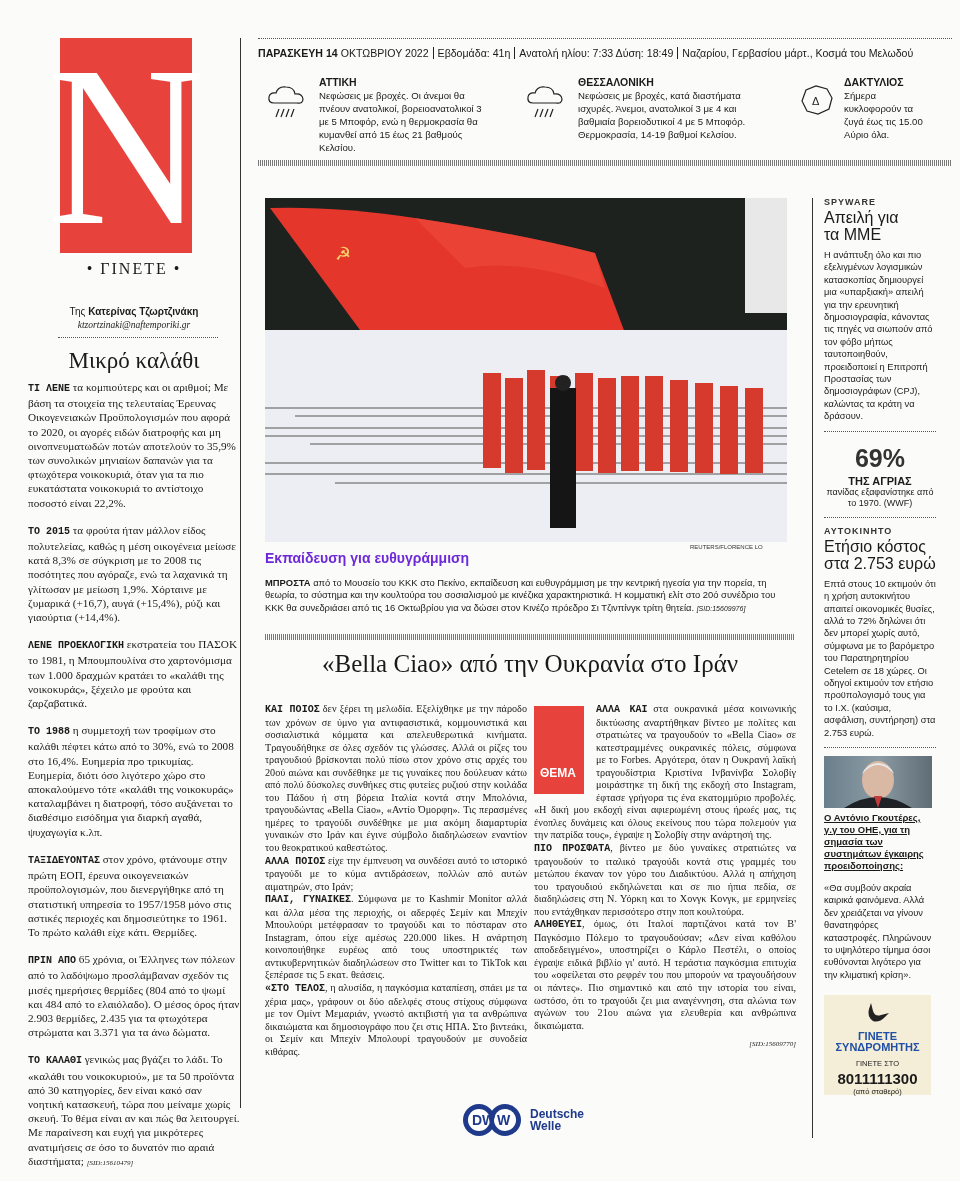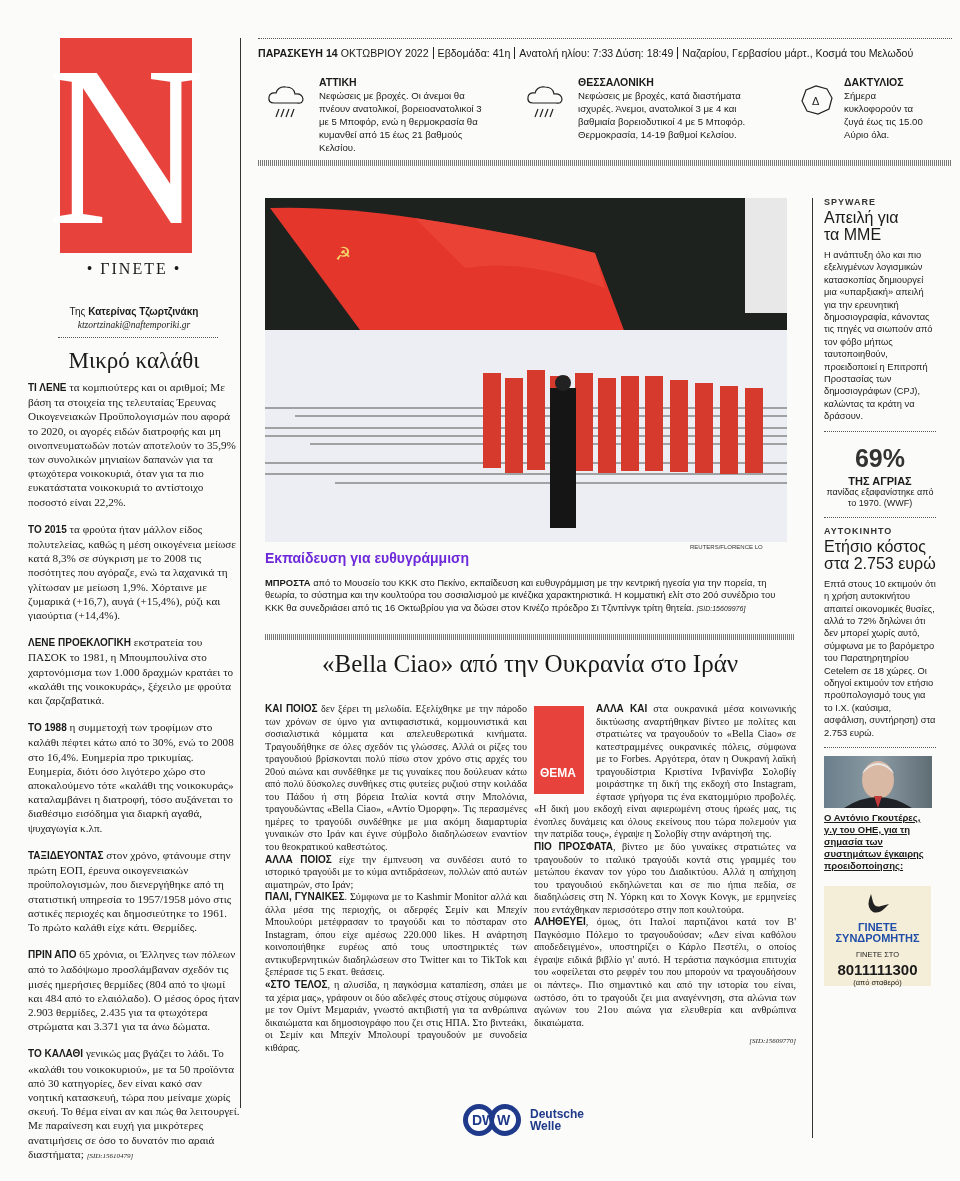--- a/index.html
+++ b/index.html
@@ -13,21 +13,21 @@
   .logo { position: absolute; left: 32px; top: 0; width: 132px; height: 215px; background: #e8423d; display: flex; align-items: center; justify-content: center; }
   .logo-N { font-family: "Liberation Serif", serif; color: #fff; font-size: 218px; line-height: 1; font-weight: normal; transform: scaleY(1.05); }
   .apopsi { position: absolute; left: 0; top: 222px; width: 212px; text-align: center; font-size: 16px; letter-spacing: 2px; }
   .byline { position: absolute; left: 0; top: 268px; width: 212px; text-align: center; font-size: 10px; font-family: "Liberation Sans", sans-serif; }
   .byline b { font-weight: bold; }
   .email { position: absolute; left: 0; top: 282px; width: 212px; text-align: center; font-size: 9.5px; font-style: italic; }
   .byline-sep { position: absolute; left: 30px; top: 299px; width: 160px; }
   .col-title { position: absolute; left: 0; top: 310px; width: 212px; text-align: center; font-size: 23px; }
   .left-body { position: absolute; left: 0; top: 342px; width: 212px; font-size: 11.2px; line-height: 14.2px; }
   .left-body p { margin-bottom: 13px; }
-  .lead { font-family: Liberation Sans, sans-serif; font-weight: bold; font-size: 10px; }
+  .lead { font-family: Liberation Mono, monospace; font-weight: bold; font-size: 10px; }
   .sid { font-size: 7px; font-style: italic; }
   .vline-left { position: absolute; left: 240px; top: 38px; width: 1px; height: 1070px; background: #333; }
 
   
   #top { position: absolute; left: 258px; top: 38px; width: 694px; }
   .top-dots { position: absolute; left: 0; top: 0; width: 694px; }
   .dateline { position: absolute; left: 0; top: 9px; font-family: "Liberation Sans", sans-serif; font-size: 10.6px; white-space: nowrap; }
   .dateline .sep { border-left: 1px solid #222; margin: 0 4px; display: inline-block; height: 12px; vertical-align: -2px; }
   .weather { position: absolute; top: 38px; font-family: "Liberation Sans", sans-serif; }
   .weather .w-icon { position: absolute; left: 0; top: 5px; width: 40px; height: 40px; }
@@ -233,20 +233,21 @@
   <div>
     <div class="portrait">
       <svg width="108" height="52" viewBox="0 0 108 52">
         <ellipse cx="54" cy="24" rx="16" ry="19" fill="#d9b8a4"></ellipse>
         <path d="M38 18 Q54 0 70 18 Q66 8 54 7 Q42 8 38 18 Z" fill="#e9e9e9"></path>
         <path d="M20 52 Q54 30 88 52 Z" fill="#1e2125"></path>
         <path d="M50 40 L54 52 L58 40 Z" fill="#c23a3a"></path>
       </svg>
     </div>
     <div class="q-lead">Ο Αντόνιο Γκουτέρες, γ.γ του ΟΗΕ, για τη σημασία των συστημάτων έγκαιρης προειδοποίησης:</div>
+    <div class="q-text">«Θα συμβούν ακραία καιρικά φαινόμενα. Αλλά δεν χρειάζεται να γίνουν θανατηφόρες καταστροφές. Πληρώνουν το υψηλότερο τίμημα όσοι ευθύνονται λιγότερο για την κλιματική κρίση».</div>
   </div>
   <div class="sub-box">
     <svg width="30" height="24" viewBox="0 0 30 24">
       <path d="M8 2 L10 10 Q12 16 18 14 L26 12 L22 16 Q16 22 10 20 Q4 16 6 8 Z" fill="#222"></path>
     </svg>
     <div class="sub-title">
       <div>ΓΙΝΕΤΕ</div>
       <div>ΣΥΝΔΡΟΜΗΤΗΣ</div>
     </div>
     <div class="sub-call">ΓΙΝΕΤΕ ΣΤΟ</div>

